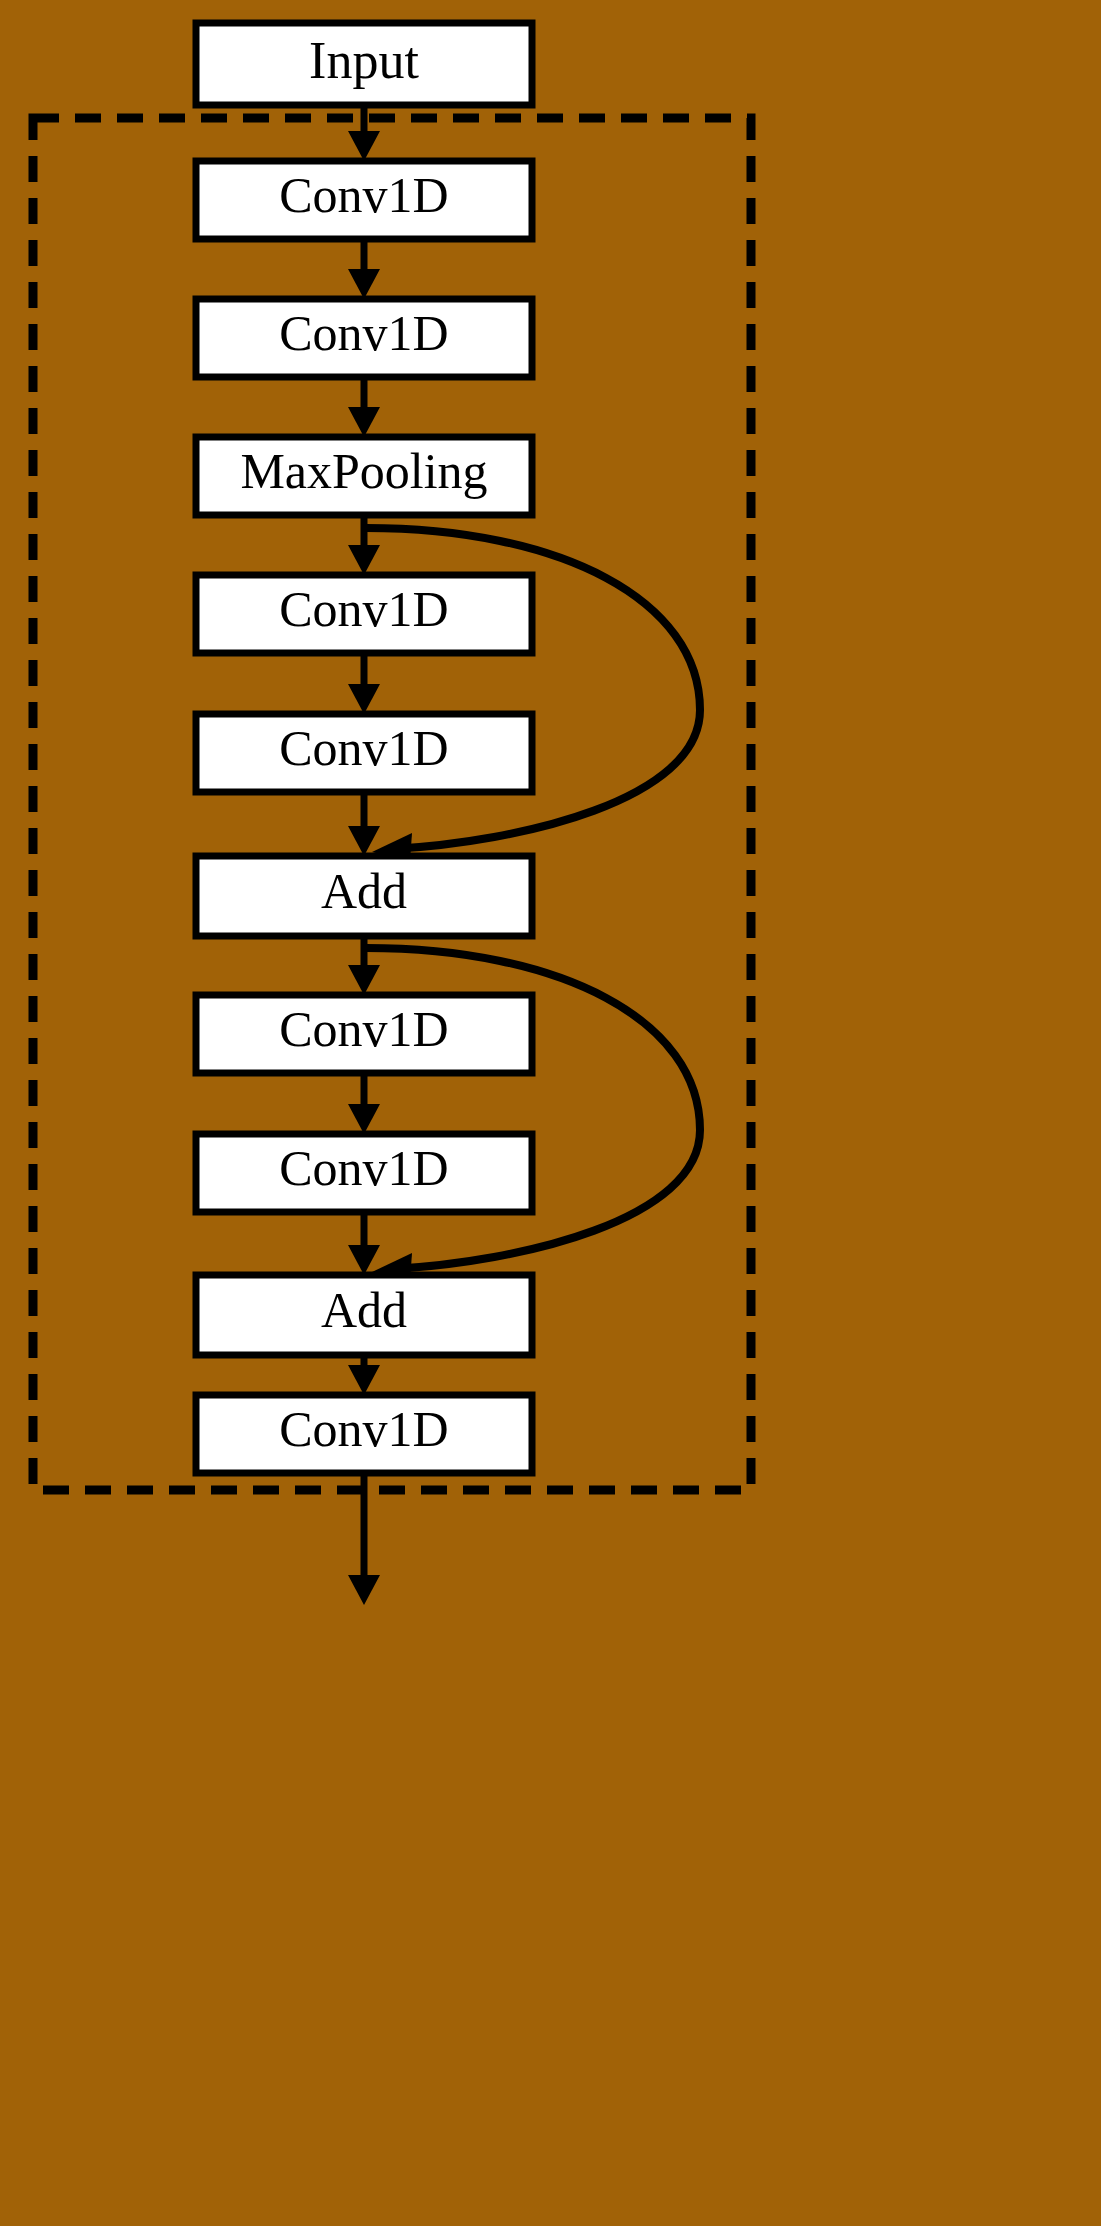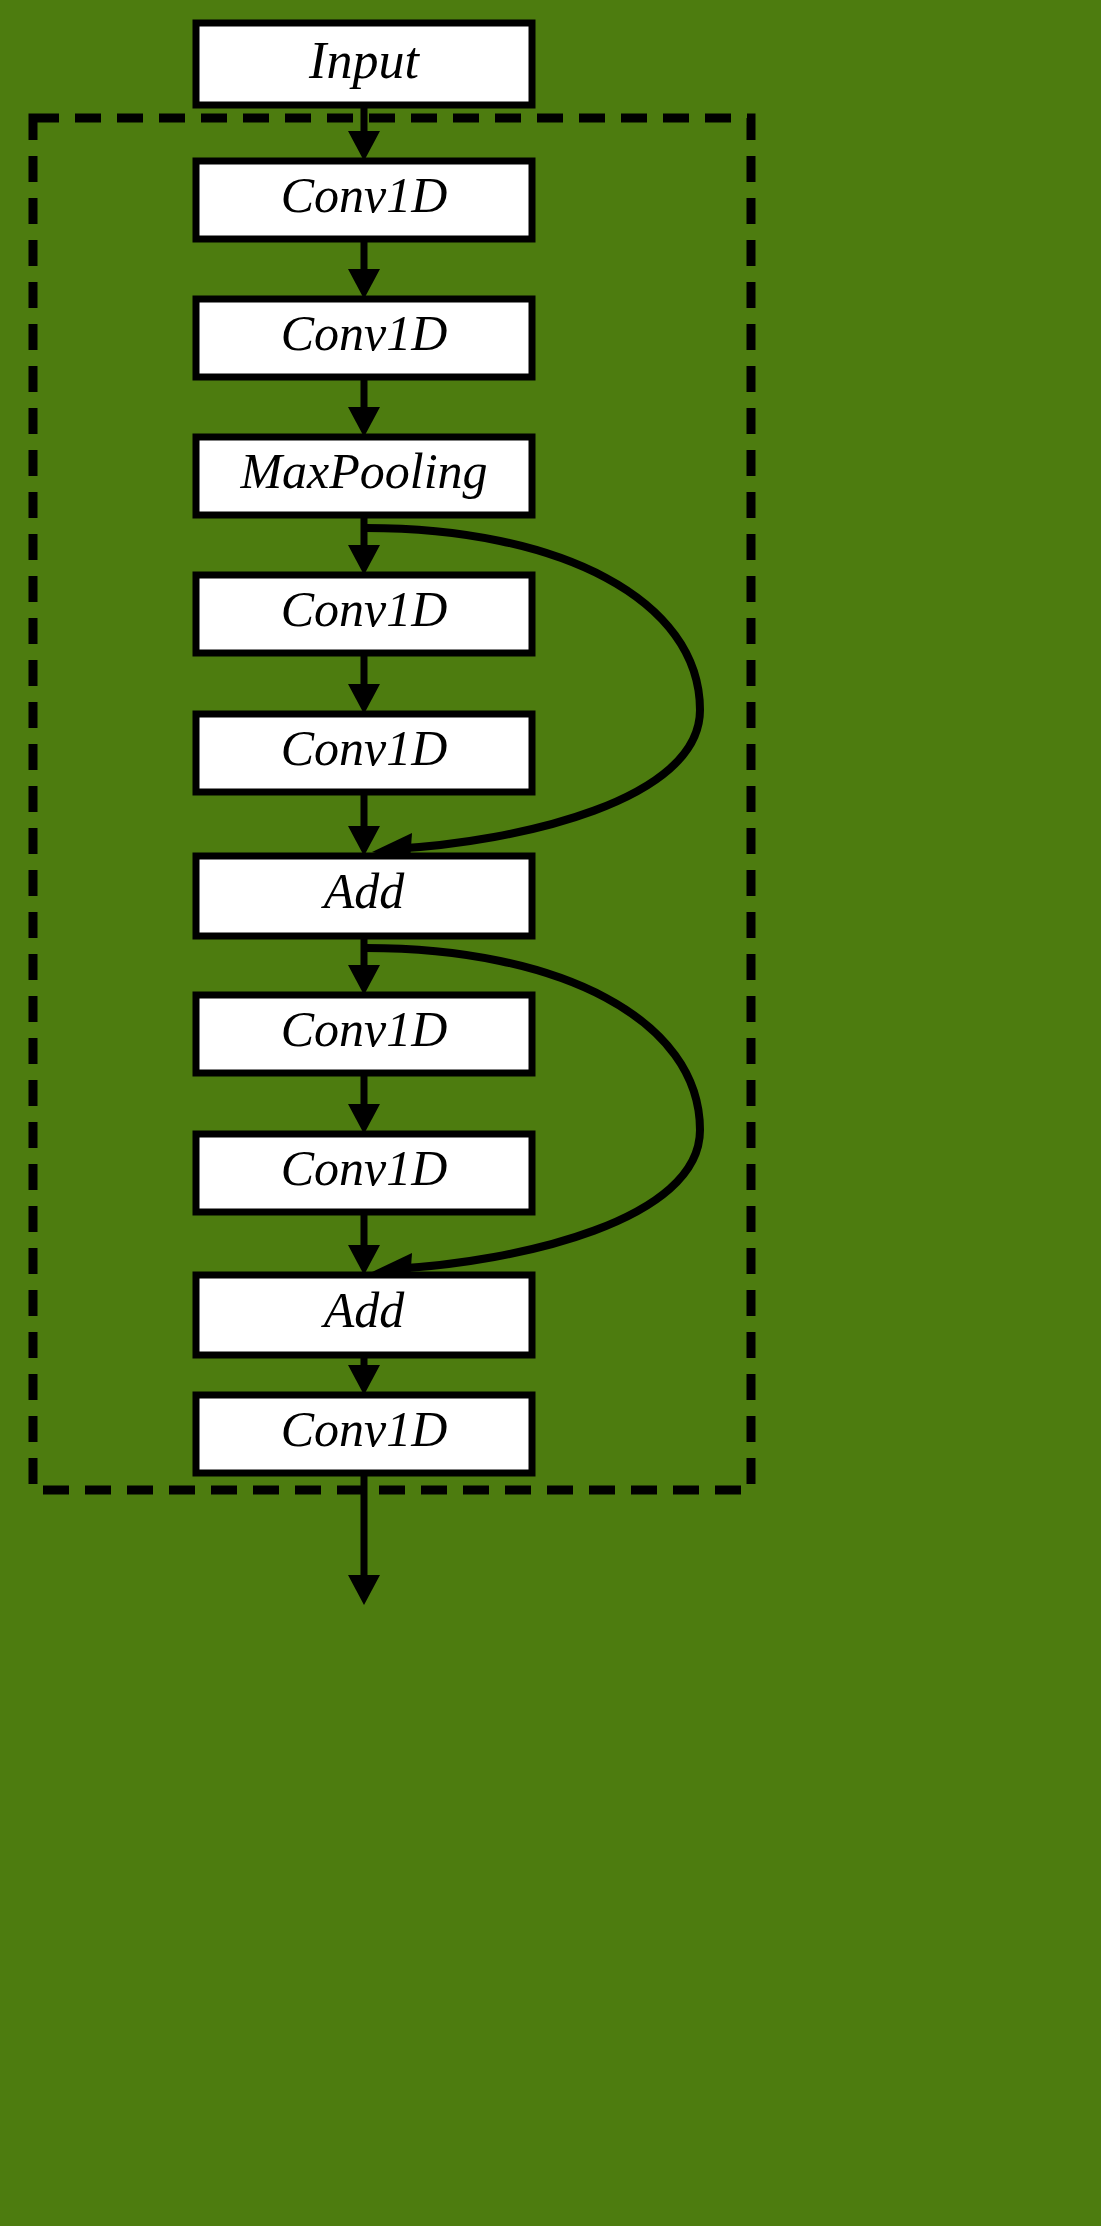--- a/index.html
+++ b/index.html
@@ -7,23 +7,22 @@
     padding: 0;
     background: #ffffff;
   }
   body {
     font-family: "Liberation Serif", "DejaVu Serif", serif;
   }
   #diagram-root {
     position: relative;
     width: 1101px;
     height: 2226px;
-    background: #4d7c0f;
+    background: #a16207;
     overflow: hidden;
-    font-style: italic;
   }
   #diagram-svg {
     position: absolute;
     left: 0;
     top: 0;
     width: 1101px;
     height: 2226px;
     display: block;
   }
   .node-label {

